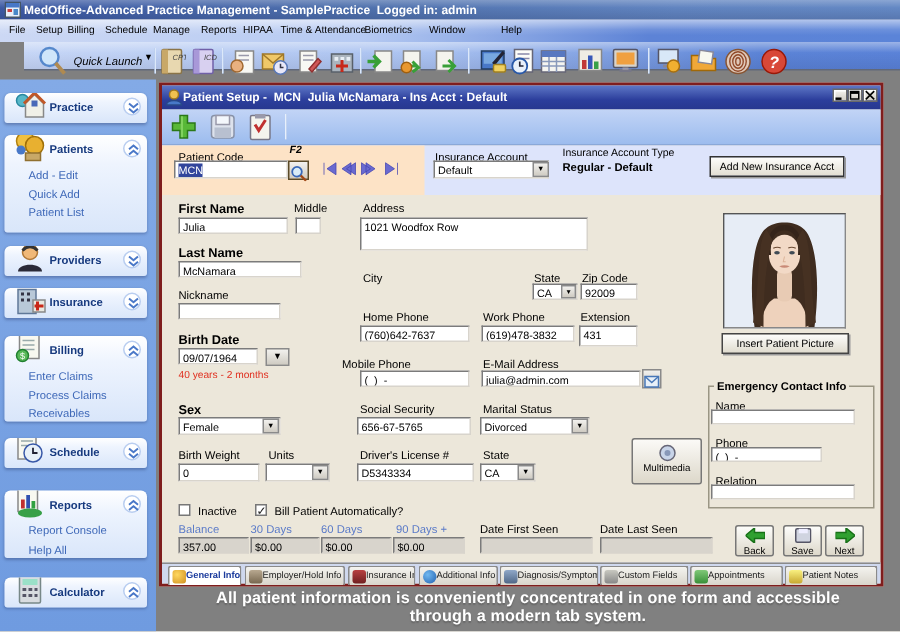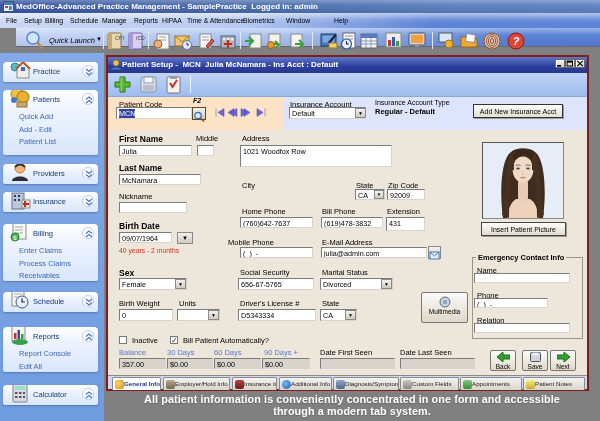--- a/index.html
+++ b/index.html
@@ -8,21 +8,21 @@
 #titlebar{left:0;top:0;width:600px;height:13px;background:linear-gradient(180deg,rgba(255,255,255,.25),rgba(255,255,255,0) 40%,rgba(0,0,30,.12) 100%),linear-gradient(90deg,#3d5aa4 0%,#4f71ad 40%,#6184c0 75%,#6488c4 100%);color:#fff;font-weight:bold;font-size:8px;line-height:13px;}
 #menubar{left:0;top:13px;width:600px;height:15px;background:linear-gradient(180deg,rgba(255,255,255,.55),rgba(255,255,255,.1) 45%,rgba(255,255,255,0) 70%),linear-gradient(90deg,#ccd8f4 0%,#b6caf2 40%,#5d83d6 72%,#5b84d8 100%);font-size:6.8px;color:#000;}
 #toolbar{left:16px;top:28px;width:600px;height:19px;background:linear-gradient(180deg,rgba(255,255,255,.4),rgba(255,255,255,0) 40%,rgba(0,0,40,.08) 100%),linear-gradient(90deg,#c6d6f6 0%,#aac2f0 45%,#5b83d6 82%,#5a82d8 100%);border-bottom:1px solid #60687a;font-style:italic;}
 .tsep{position:absolute;top:4px;width:1px;height:17px;background:#7e9fd4;border-right:1px solid #dce8fa;}
 .ticn{position:absolute;top:4px;width:18px;height:18px;}
 .mi{position:absolute;top:4px;}
 
 #sidebar{left:0;top:53px;width:104px;height:368px;background:linear-gradient(180deg,#83aae6,#6f9be0);}
 .panel{position:absolute;left:3px;width:95px;overflow:hidden;background:linear-gradient(180deg,#ffffff 0%,#eef4fe 30%,#d9e6fa 100%);border-radius:4px 4px 2px 2px;box-shadow:0 1px 2px rgba(0,0,40,.25);}
 .phead{position:relative;height:19px;}
-.ptxt{position:absolute;left:30px;top:5px;font-size:7.5px;font-weight:normal;color:#16397e;}
+.ptxt{position:absolute;left:30px;top:5px;font-size:7.5px;font-weight:bold;color:#16397e;}
 .picon{position:absolute;left:6px;top:-3px;width:22px;height:22px;}
 .chev{position:absolute;right:4px;top:3px;width:12px;height:12px;border-radius:50%;background:#fff;border:1px solid #b8cdf0;}
 .chev svg{position:absolute;left:1px;top:1px;}
 .pitems{padding:2px 0 4px 0;}
 .pitem{font-size:7.5px;line-height:8.5px;color:#3e68b8;padding:2px 0 2px 16px;}
 
 #caption{left:104px;top:391px;width:496px;height:30px;color:#fff;font-weight:bold;font-size:10.8px;text-align:center;line-height:11.5px;padding-top:3px;text-shadow:0 1px 1px #666;letter-spacing:0.1px;}
 #win{left:106px;top:55px;width:483px;height:336px;background:#ece7da;border:2px solid #7f1d1d;}
 #wtitle{left:0;top:0;width:479px;height:16px;background:linear-gradient(180deg,#5e77c6 0%,#2c3e9c 60%,#27378f 100%);color:#fff;font-weight:bold;font-size:8px;line-height:15px;}
 #wtools{left:0;top:16px;width:479px;height:24px;background:linear-gradient(180deg,#c2d4f6,#9cbcee);border-bottom:1px solid #8aa8d8;}
@@ -206,22 +206,22 @@
             <rect x="8" y="15" width="10" height="5" fill="#c8a868" stroke="#907030"></rect>
           </svg>
       <span class="ptxt">Patients</span>
           <span class="chev">
             <svg width="10" height="10" viewBox="0 0 10 10">
               <path d="M2 4.5 L5 2 L8 4.5 M2 8 L5 5.5 L8 8" fill="none" stroke="#4a78c8" stroke-width="1.3"></path>
             </svg>
           </span>
         </div>
       <div class="pitems">
+          <div class="pitem">Add - Edit</div>
           <div class="pitem">Quick Add</div>
-          <div class="pitem">Add - Edit</div>
           <div class="pitem">Patient List</div>
         </div>
       </div>
     <div class="panel" style="top:111px;height:20px">
         <div class="phead">
       <svg class="picon" viewBox="0 0 22 22">
             <circle cx="11" cy="7" r="5" fill="#f0b878" stroke="#b07838"></circle>
             <path d="M3 20 C3 14 19 14 19 20 Z" fill="#2a2a38"></path>
             <path d="M6 6 Q11 1 16 6" fill="none" stroke="#333" stroke-width="2"></path>
           </svg>
@@ -303,21 +303,21 @@
           </svg>
       <span class="ptxt">Reports</span>
           <span class="chev">
             <svg width="10" height="10" viewBox="0 0 10 10">
               <path d="M2 4.5 L5 2 L8 4.5 M2 8 L5 5.5 L8 8" fill="none" stroke="#4a78c8" stroke-width="1.3"></path>
             </svg>
           </span>
         </div>
       <div class="pitems">
           <div class="pitem">Report Console</div>
-          <div class="pitem">Edit All</div>
+          <div class="pitem">Help All</div>
         </div>
       </div>
     <div class="panel" style="top:332px;height:20px">
         <div class="phead">
       <svg class="picon" viewBox="0 0 22 22">
             <rect x="4" y="2" width="14" height="18" rx="1" fill="#d8dce0" stroke="#788"></rect>
             <rect x="6" y="4" width="10" height="4" fill="#9ae0c8"></rect>
             <g fill="#556">
               <rect x="6" y="10" width="2.5" height="2"></rect>
               <rect x="10" y="10" width="2.5" height="2"></rect>
@@ -438,21 +438,21 @@
       <span class="lbl" style="left:134px;top:4px">Address</span>
       <div class="inp" style="left:132px;top:15px;width:152px;height:22px">1021 Woodfox Row</div>
       <span class="lbl" style="left:134px;top:51px">City</span>
       <span class="lbl" style="left:248px;top:51px">State</span>
       <div class="inp" style="left:247px;top:59px;width:30px;height:11px">CA</div>
       <div class="ddb" style="left:266px;top:60px;width:10px;height:9px;font-size:4.5px;line-height:8px">▼</div>
       <span class="lbl" style="left:280px;top:51px">Zip Code</span>
       <div class="inp" style="left:279px;top:59px;width:38px;height:11px">92009</div>
       <span class="lbl" style="left:134px;top:77px">Home Phone</span>
       <div class="inp" style="left:132px;top:87px;width:73px;height:11px">(760)642-7637</div>
-      <span class="lbl" style="left:214px;top:77px">Bill Phone</span>
+      <span class="lbl" style="left:214px;top:77px">Work Phone</span>
       <div class="inp" style="left:213px;top:87px;width:62px;height:11px">(619)478-3832</div>
       <span class="lbl" style="left:279px;top:77px">Extension</span>
       <div class="inp" style="left:278px;top:87px;width:39px;height:14px">431</div>
       <span class="lbl" style="left:120px;top:108px">Mobile Phone</span>
       <div class="inp" style="left:132px;top:117px;width:73px;height:11px">(&nbsp; )&nbsp; -</div>
       <span class="lbl" style="left:214px;top:108px">E-Mail Address</span>
       <div class="inp" style="left:213px;top:117px;width:106px;height:11px">julia@admin.com</div>
       <div class="ddb" style="left:320px;top:116px;width:13px;height:13px"><svg width="11" height="11" viewBox="0 0 11 11">
             <rect x="1" y="2" width="9" height="7" fill="#e8f0f8" stroke="#4878b8"></rect>
             <path d="M1 2 L5.5 6 L10 2" fill="none" stroke="#4878b8"></path>

